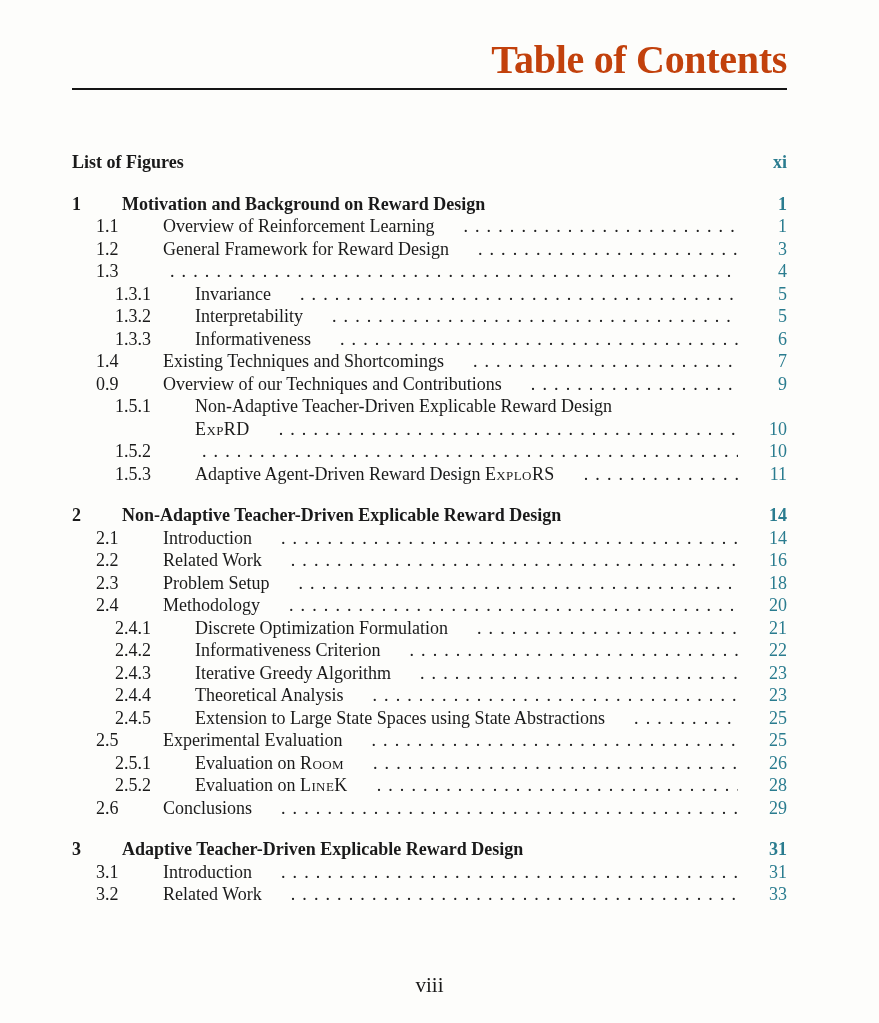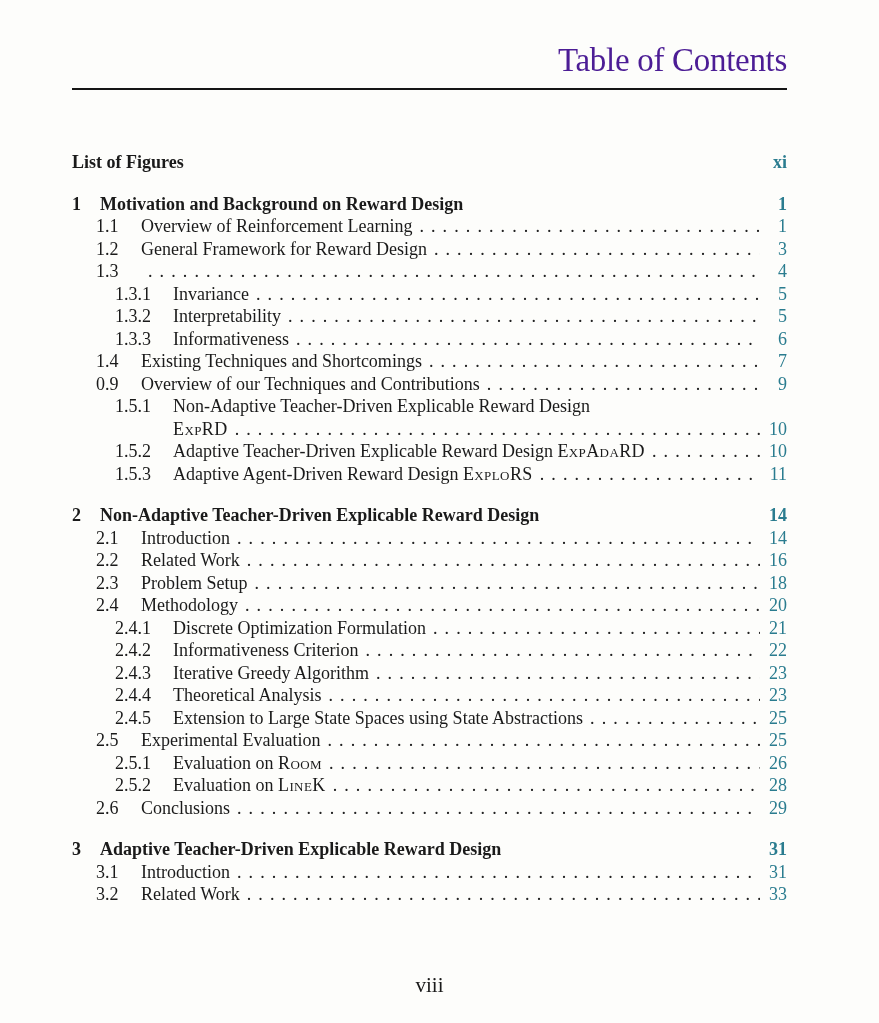--- a/index.html
+++ b/index.html
@@ -7,40 +7,41 @@
   body {
     background:#fdfdfb;
     color:#1a1a1a;
     font-family:"Liberation Serif","DejaVu Serif",serif;
     position:relative;
     overflow:hidden;
   }
   .content { padding:40px 92px 0 72px; }
 
   .doc-title {
-    font-size:33px;
+    font-size:40px;
     line-height:40px;
-    font-weight:normal;
+    font-weight:bold;
     text-align:right;
-    color:#4c1d95;
+    color:#c2410c;
     letter-spacing:-0.3px;
   }
   .title-rule {
     margin-top:8px;
     border-bottom:2.5px solid #151515;
   }
 
   .toc { margin-top:61px; }
   .chapter { margin-top:19px; }
 
   .row {
     display:flex;
     align-items:flex-end;
     font-size:18px;
     line-height:22.5px;
+    gap:22px;
   }
   .row.heading { font-weight:bold; }
   .num { flex:0 0 auto; }
   .lvl0 .num { width:28px; }
   .lvl1 .num { margin-left:24px; width:45px; }
   .lvl2 .num { margin-left:43px; width:58px; }
 
   .txt { flex:0 1 auto; white-space:nowrap; }
   .sc { font-variant:small-caps; letter-spacing:0.4px; }
 
@@ -148,21 +149,20 @@
           <span class="txt">Non-Adaptive Teacher-Driven Explicable Reward Design</span>
         </div>
         <div class="row lvl2">
           <span class="num"></span>
           <span class="txt"><span class="sc">ExpRD</span></span>
           <span class="leader"></span>
           <span class="pg">10</span>
         </div>
         <div class="row lvl2">
           <span class="num">1.5.2</span>
-          <span class="txt">Adaptive Teacher-Driven Explicable Reward Design <span class="sc">ExpAdaRD</span></span>
           <span class="leader"></span>
           <span class="pg">10</span>
         </div>
         <div class="row lvl2">
           <span class="num">1.5.3</span>
           <span class="txt">Adaptive Agent-Driven Reward Design <span class="sc">ExploRS</span></span>
           <span class="leader"></span>
           <span class="pg">11</span>
         </div>
       </div>

